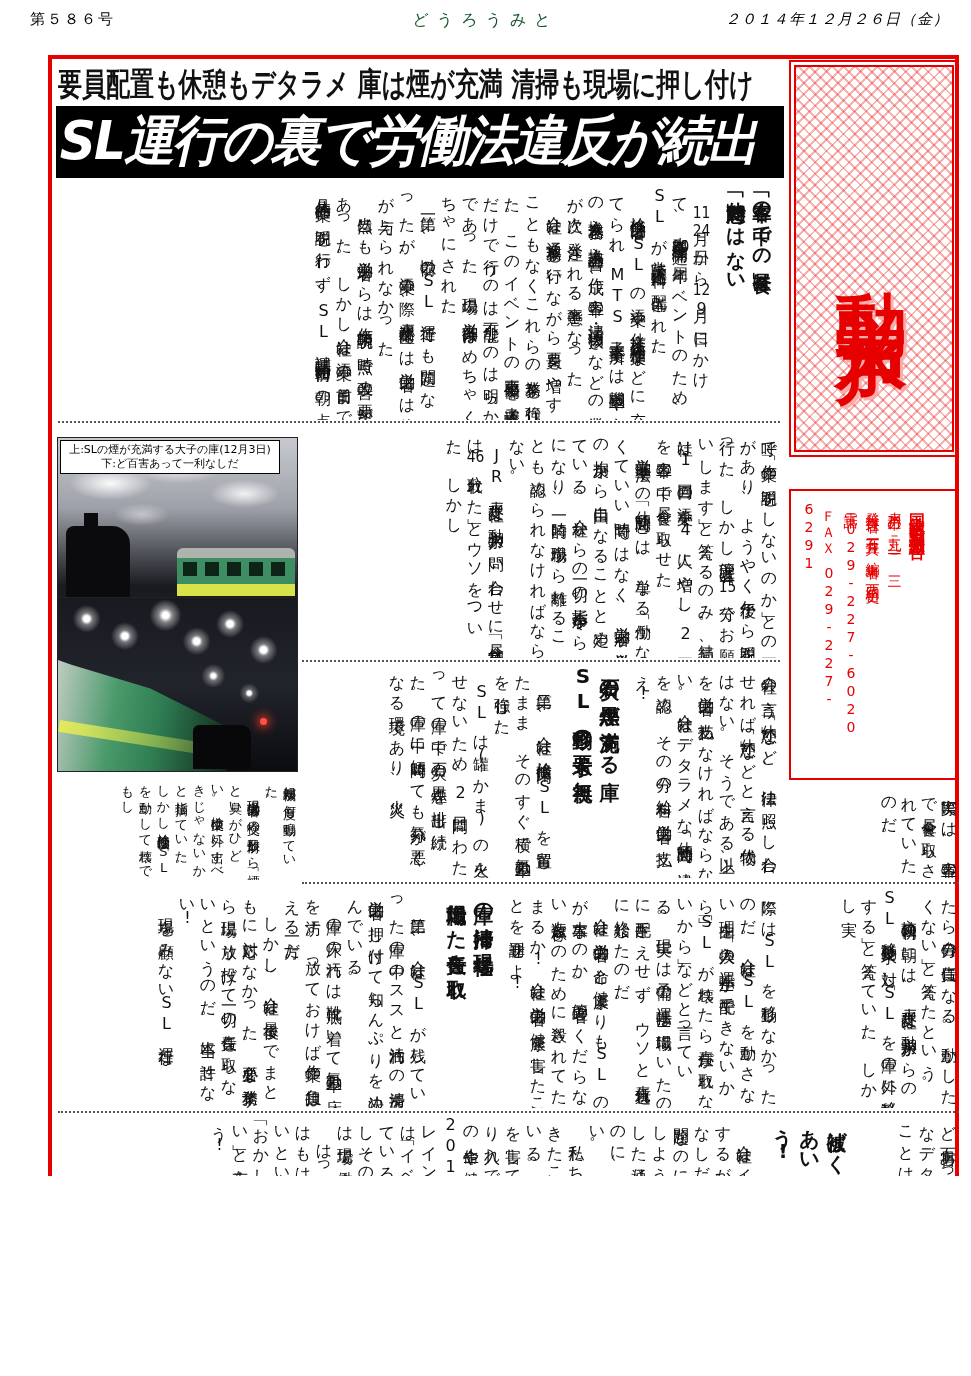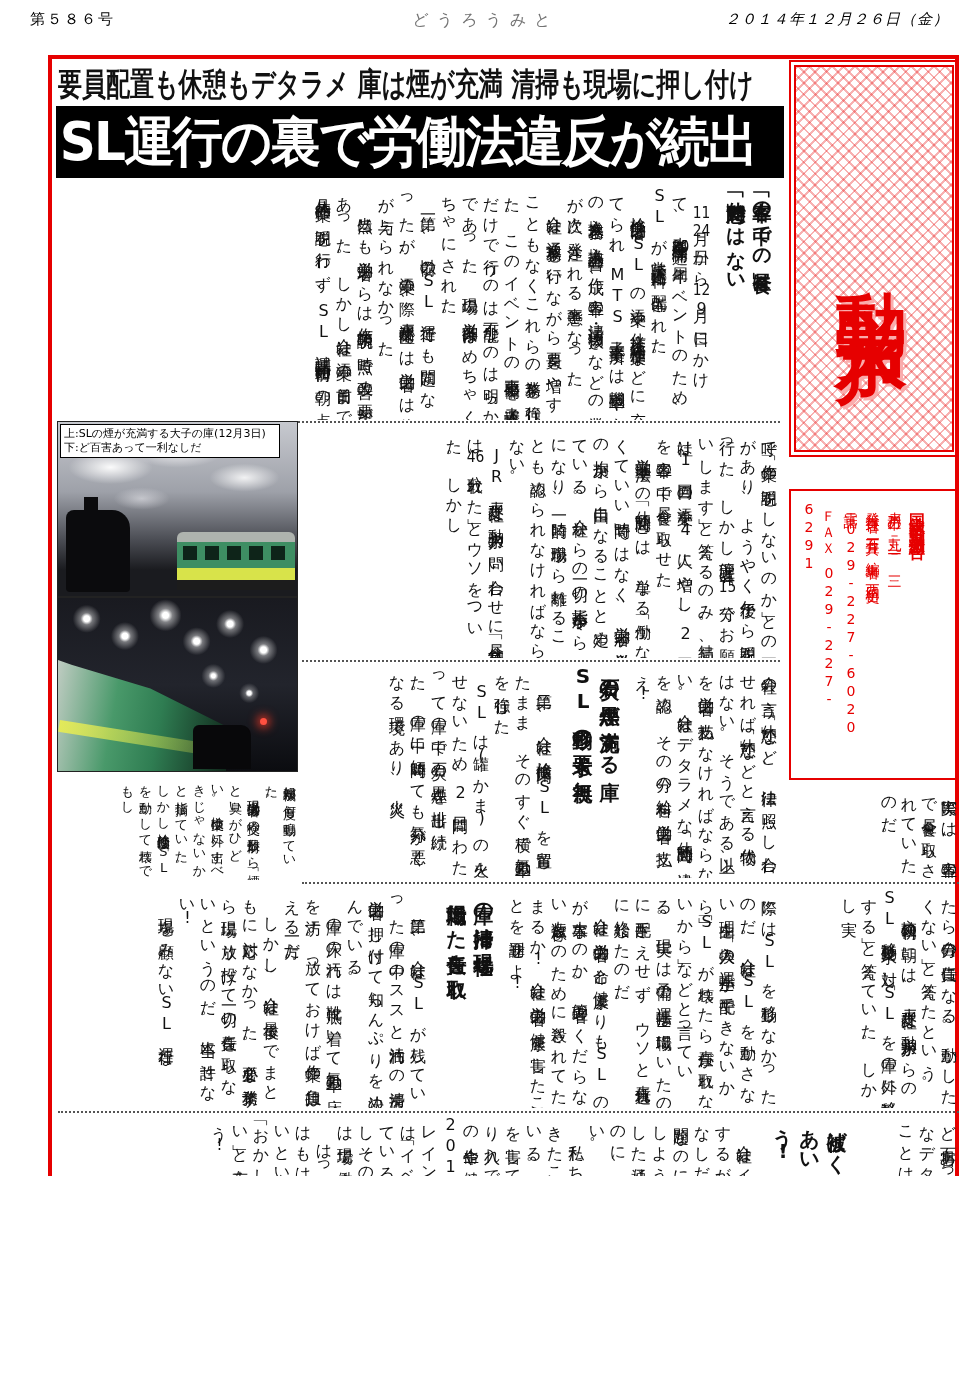--- a/index.html
+++ b/index.html
@@ -1,28 +1,28 @@
 <!DOCTYPE html>
 <html><head>
 <meta charset="utf-8">
 <style>
   html,body{margin:0;padding:0;background:#fff;}
   #page{position:relative;width:971px;height:1176px;background:#fff;overflow:hidden;
         font-family:"DejaVu Sans","Liberation Sans",sans-serif;color:#111;}
   
   .hdr{position:absolute;top:10px;font-size:15px;letter-spacing:2px;color:#000;}
   #issue{left:30px;}
-  #nl-title{left:0;right:0;text-align:center;color:#737373;font-size:16px;letter-spacing:8px;}
+  #nl-title{left:0;right:0;text-align:center;color:#14532d;font-size:16px;letter-spacing:8px;}
   #date{right:22px;letter-spacing:1px;font-style:italic;}
   
   #frame{position:absolute;left:48px;top:55px;width:911px;height:1290px;border:4px solid #e60000;box-sizing:border-box;}
   
   #kicker{position:absolute;left:58px;top:63px;width:726px;height:42px;overflow:hidden;text-decoration:underline;}
   #kicker span{display:inline-block;font-size:32px;font-weight:900;letter-spacing:0px;transform:scaleX(.75);transform-origin:left center;white-space:nowrap;}
-  #headline{position:absolute;left:56px;top:106px;width:728px;height:72px;background:#000;display:flex;align-items:center;overflow:hidden;}
+  #headline{position:absolute;left:56px;top:106px;width:728px;height:72px;background:#000;display:flex;align-items:flex-end;overflow:hidden;font-style:italic;}
   #headline span{display:inline-block;color:#fff;font-size:54px;font-weight:900;letter-spacing:-2px;transform:scaleX(.93);transform-origin:left center;white-space:nowrap;padding-left:4px;}
   
   #masthead{position:absolute;left:789px;top:60px;width:170px;height:397px;border:2px solid #e60000;box-sizing:border-box;}
   #masthead .inner{position:absolute;inset:3px;border:2px solid #e60000;
      background-image:repeating-linear-gradient(45deg,rgba(230,0,0,.30) 0 2px,transparent 2px 8px),
                       repeating-linear-gradient(135deg,rgba(230,0,0,.30) 0 2px,transparent 2px 8px);}
   #masthead .mt{position:absolute;top:8px;left:0;right:0;height:100%;
      writing-mode:vertical-rl;text-orientation:upright;margin:auto;
      font-size:72px;font-weight:900;color:#e60000;letter-spacing:16px;line-height:160px;text-align:center;
      text-shadow:3px 3px 0 rgba(250,170,170,.95);}
@@ -41,21 +41,21 @@
   .tcy{text-combine-upright:all;letter-spacing:0;}
   .vhead{font-weight:900;font-size:20px;line-height:27px;letter-spacing:1px;margin:0 10px 0 14px;}
   .vhead span{display:block;}
   .vhead.gapped{margin-right:46px;}
   .subhead{font-weight:900;font-size:19px;line-height:26px;letter-spacing:1px;margin:0 4px 0 12px;}
   .subhead span{display:block;}
   
   .divider{position:absolute;height:0;border-top:2px dotted #555;}
   
   .photo{position:absolute;left:57px;width:241px;background:#111;overflow:hidden;border:1px solid #222;box-sizing:border-box;}
-  #photo1{top:421px;height:176px;}
+  #photo1{top:437px;height:176px;text-align:center;}
   #photo2{top:597px;height:175px;}
   #photo1 .smoke{position:absolute;inset:0;background:
      radial-gradient(ellipse 60px 24px at 22% 26%, rgba(255,255,255,.95), transparent 70%),
      radial-gradient(ellipse 70px 28px at 50% 15%, rgba(255,255,255,.9), transparent 70%),
      radial-gradient(ellipse 50px 20px at 78% 32%, rgba(255,255,255,.85), transparent 70%),
      radial-gradient(ellipse 40px 16px at 35% 44%, rgba(230,230,235,.6), transparent 70%),
      linear-gradient(180deg,#c7c9cf 0%,#9ea1a9 40%,#4a4c53 68%,#1a1b1f 85%);}
   .loco{position:absolute;left:8px;bottom:4px;width:64px;height:82px;background:#0b0b0d;border-radius:8px 18px 4px 4px;}
   .loco:before{content:"";position:absolute;top:-13px;left:18px;width:14px;height:15px;background:#0b0b0d;}
   .train-green{position:absolute;right:2px;bottom:6px;width:118px;height:58px;border-radius:6px 6px 0 0;

